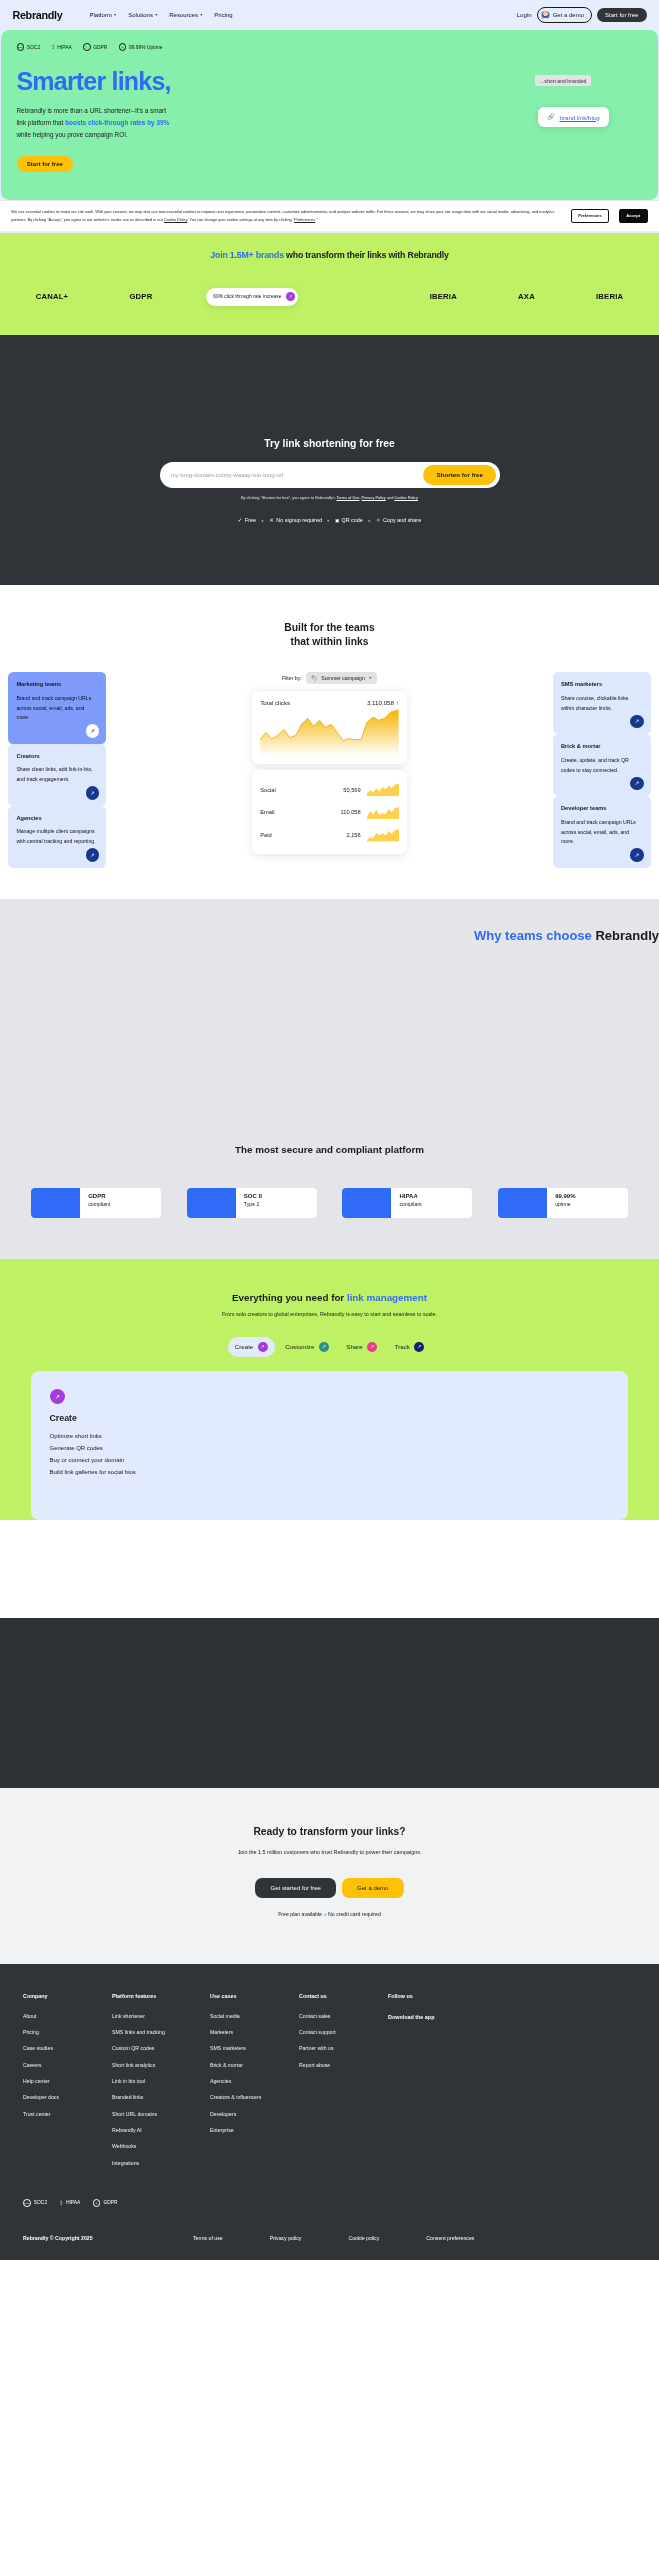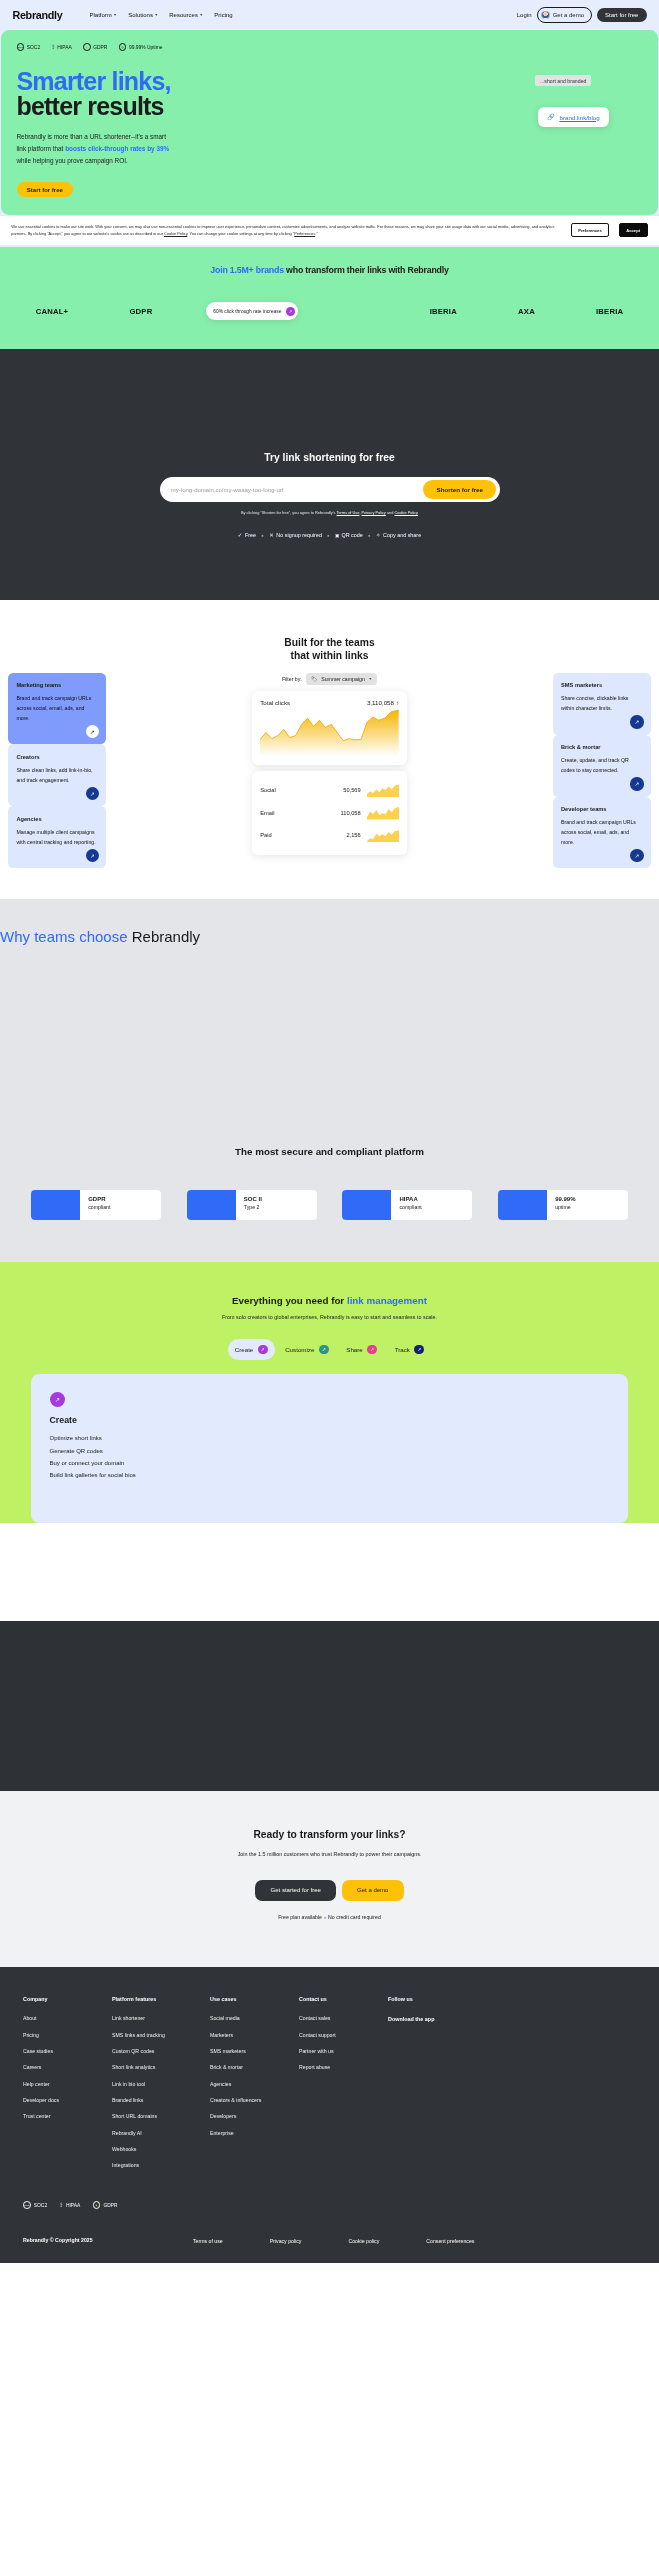--- a/index.html
+++ b/index.html
@@ -97,21 +97,21 @@
   }
   .cookie p { font-size: 3.9px; line-height: 1.95; color: #222; flex: 1; }
   .cookie a { color: #222; text-decoration: underline; }
   .ck-btn {
     font-size: 4.1px; font-weight: bold; padding: 3.6px 6.7px; border-radius: 2.1px; cursor: pointer;
   }
   .ck-pref { background: #fff; border: 0.5px solid #111; color: #111; }
   .ck-accept { background: #0b0b0b; border: 0.5px solid #0b0b0b; color: #fff; }
 
   
-  .brands { background: #86efac; padding: 17.5px 0 23px; }
+  .brands { background: #bef264; padding: 17.5px 0 23px; }
   .brands h2 {
     text-align: center; font-size: 8.8px; font-weight: bold;
     letter-spacing: -0.2px; margin-bottom: 21.6px;
   }
   .brands h2 .blue { color: #2f6bf6; }
   .logo-row {
     display: flex; align-items: center; justify-content: space-between;
     padding: 0 5.2px; height: 30px; position: relative;
   }
   .brand-logo {
@@ -154,21 +154,21 @@
     display: flex; justify-content: center; align-items: center; gap: 5.2px;
     margin-top: 17.5px; font-size: 5.4px;
   }
   .feat-row .sep { color: #9aa0aa; font-size: 4.6px; }
   .feat-row span.fi { display: inline-flex; align-items: center; gap: 2.6px; }
 
   
   .teams { background: #fff; padding: 36px 0 31px; position: relative; }
   .teams h2 {
     text-align: center; font-size: 10.3px; font-weight: bold; line-height: 1.3;
-    margin-bottom: 10px;
+    margin-bottom: 24px;
   }
   .teams-grid { display: flex; gap: 11.3px; align-items: flex-start; padding: 0 8.2px; }
   .col-side { width: 98px; display: flex; flex-direction: column; gap: 0; }
   .tcard { border-radius: 5.2px; padding: 9.3px 8.2px 20.6px 8.2px; position: relative; min-height: 62px; }
   .tcard.blue-strong { background: #7f9bfb; }
   .tcard.blue-soft { background: #dde7fe; }
   .tcard h3 { font-size: 5.7px; font-weight: bold; margin-bottom: 6.2px; }
   .tcard p { font-size: 5.2px; line-height: 1.9; color: #111; }
   .round-arrow {
     position: absolute; right: 7.2px; bottom: 6.2px;
@@ -192,21 +192,21 @@
   .spark-big { width: 100%; height: 47px; display: block; }
   .stat-line {
     display: flex; align-items: center; justify-content: space-between;
     padding: 4.6px 0; font-size: 5.7px;
   }
   .stat-line .sv { margin-left: auto; margin-right: 6.2px; }
   .spark-sm { width: 32px; height: 13.4px; }
 
   
   .why { background: #e3e5e9; padding: 29px 0 20.6px; }
-  .why h2 { text-align: left; font-size: 15px; font-weight: normal; }
+  .why h2 { text-align: right; font-size: 13px; font-weight: bold; }
   .why h2 .blue { color: #2f6bf6; }
   .why-spacer { height: 160px; }
   .api-card {
     background: #fff; border-radius: 8.2px; margin: 0 31px;
     padding: 15.5px 17.5px; display: flex; align-items: center; min-height: 59px;
   }
   .api-badge {
     width: 18.5px; height: 18.5px; border-radius: 50%; background: #1e3f9e;
     color: #fff; font-size: 4.1px; font-weight: bold;
     display: flex; align-items: center; justify-content: center; margin-right: 7.2px;
@@ -342,21 +342,20 @@
         <span>GDPR</span>
       </div>
       <div class="trust-item">
         <span class="tiny-badge">◷</span>
         <span>99.99% Uptime</span>
       </div>
     </div>
 
     <h1 class="hero-title">
       <span class="blue">Smarter links,</span>
-      <span class="dark">better results</span>
     </h1>
 
     <p class="hero-sub"><span>Rebrandly is more than a URL shortener--it's a smart link platform that </span><span class="hl">boosts click-through rates by 39%</span><span> while helping you prove campaign ROI.</span></p>
 
     <button class="btn-yellow">Start for free</button>
 
     <div class="chip-short">...short and branded</div>
     <div class="chip-link">
       <span style="color:#2f6bf6;font-size:6.2px;">🔗</span>
       <a href="#">brand.link/blog</a>

